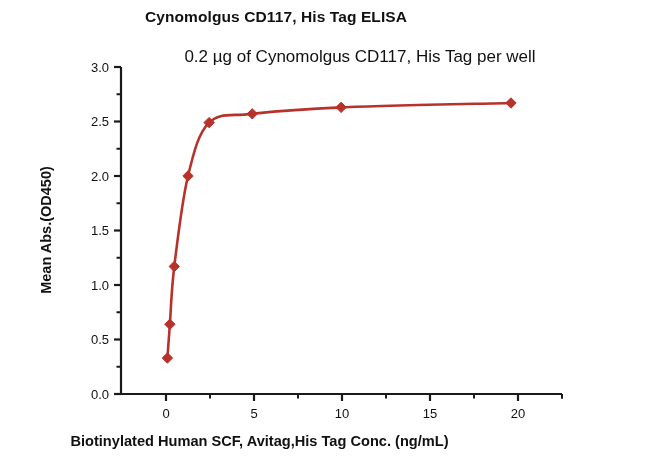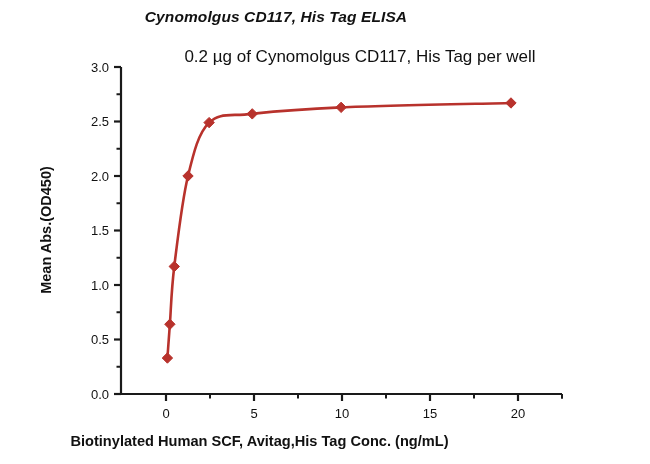--- a/index.html
+++ b/index.html
@@ -21,21 +21,20 @@
   #chart-title {
     position: absolute;
     top: 8px;
     left: 0;
     width: 552px;
     text-align: center;
     font-size: 15.5px;
     font-weight: bold;
     color: #111111;
     letter-spacing: 0.1px;
-    font-style: italic;
   }
   #chart-subtitle {
     position: absolute;
     top: 47px;
     left: 130px;
     width: 460px;
     text-align: center;
     font-size: 17px;
     font-weight: normal;
     color: #111111;

